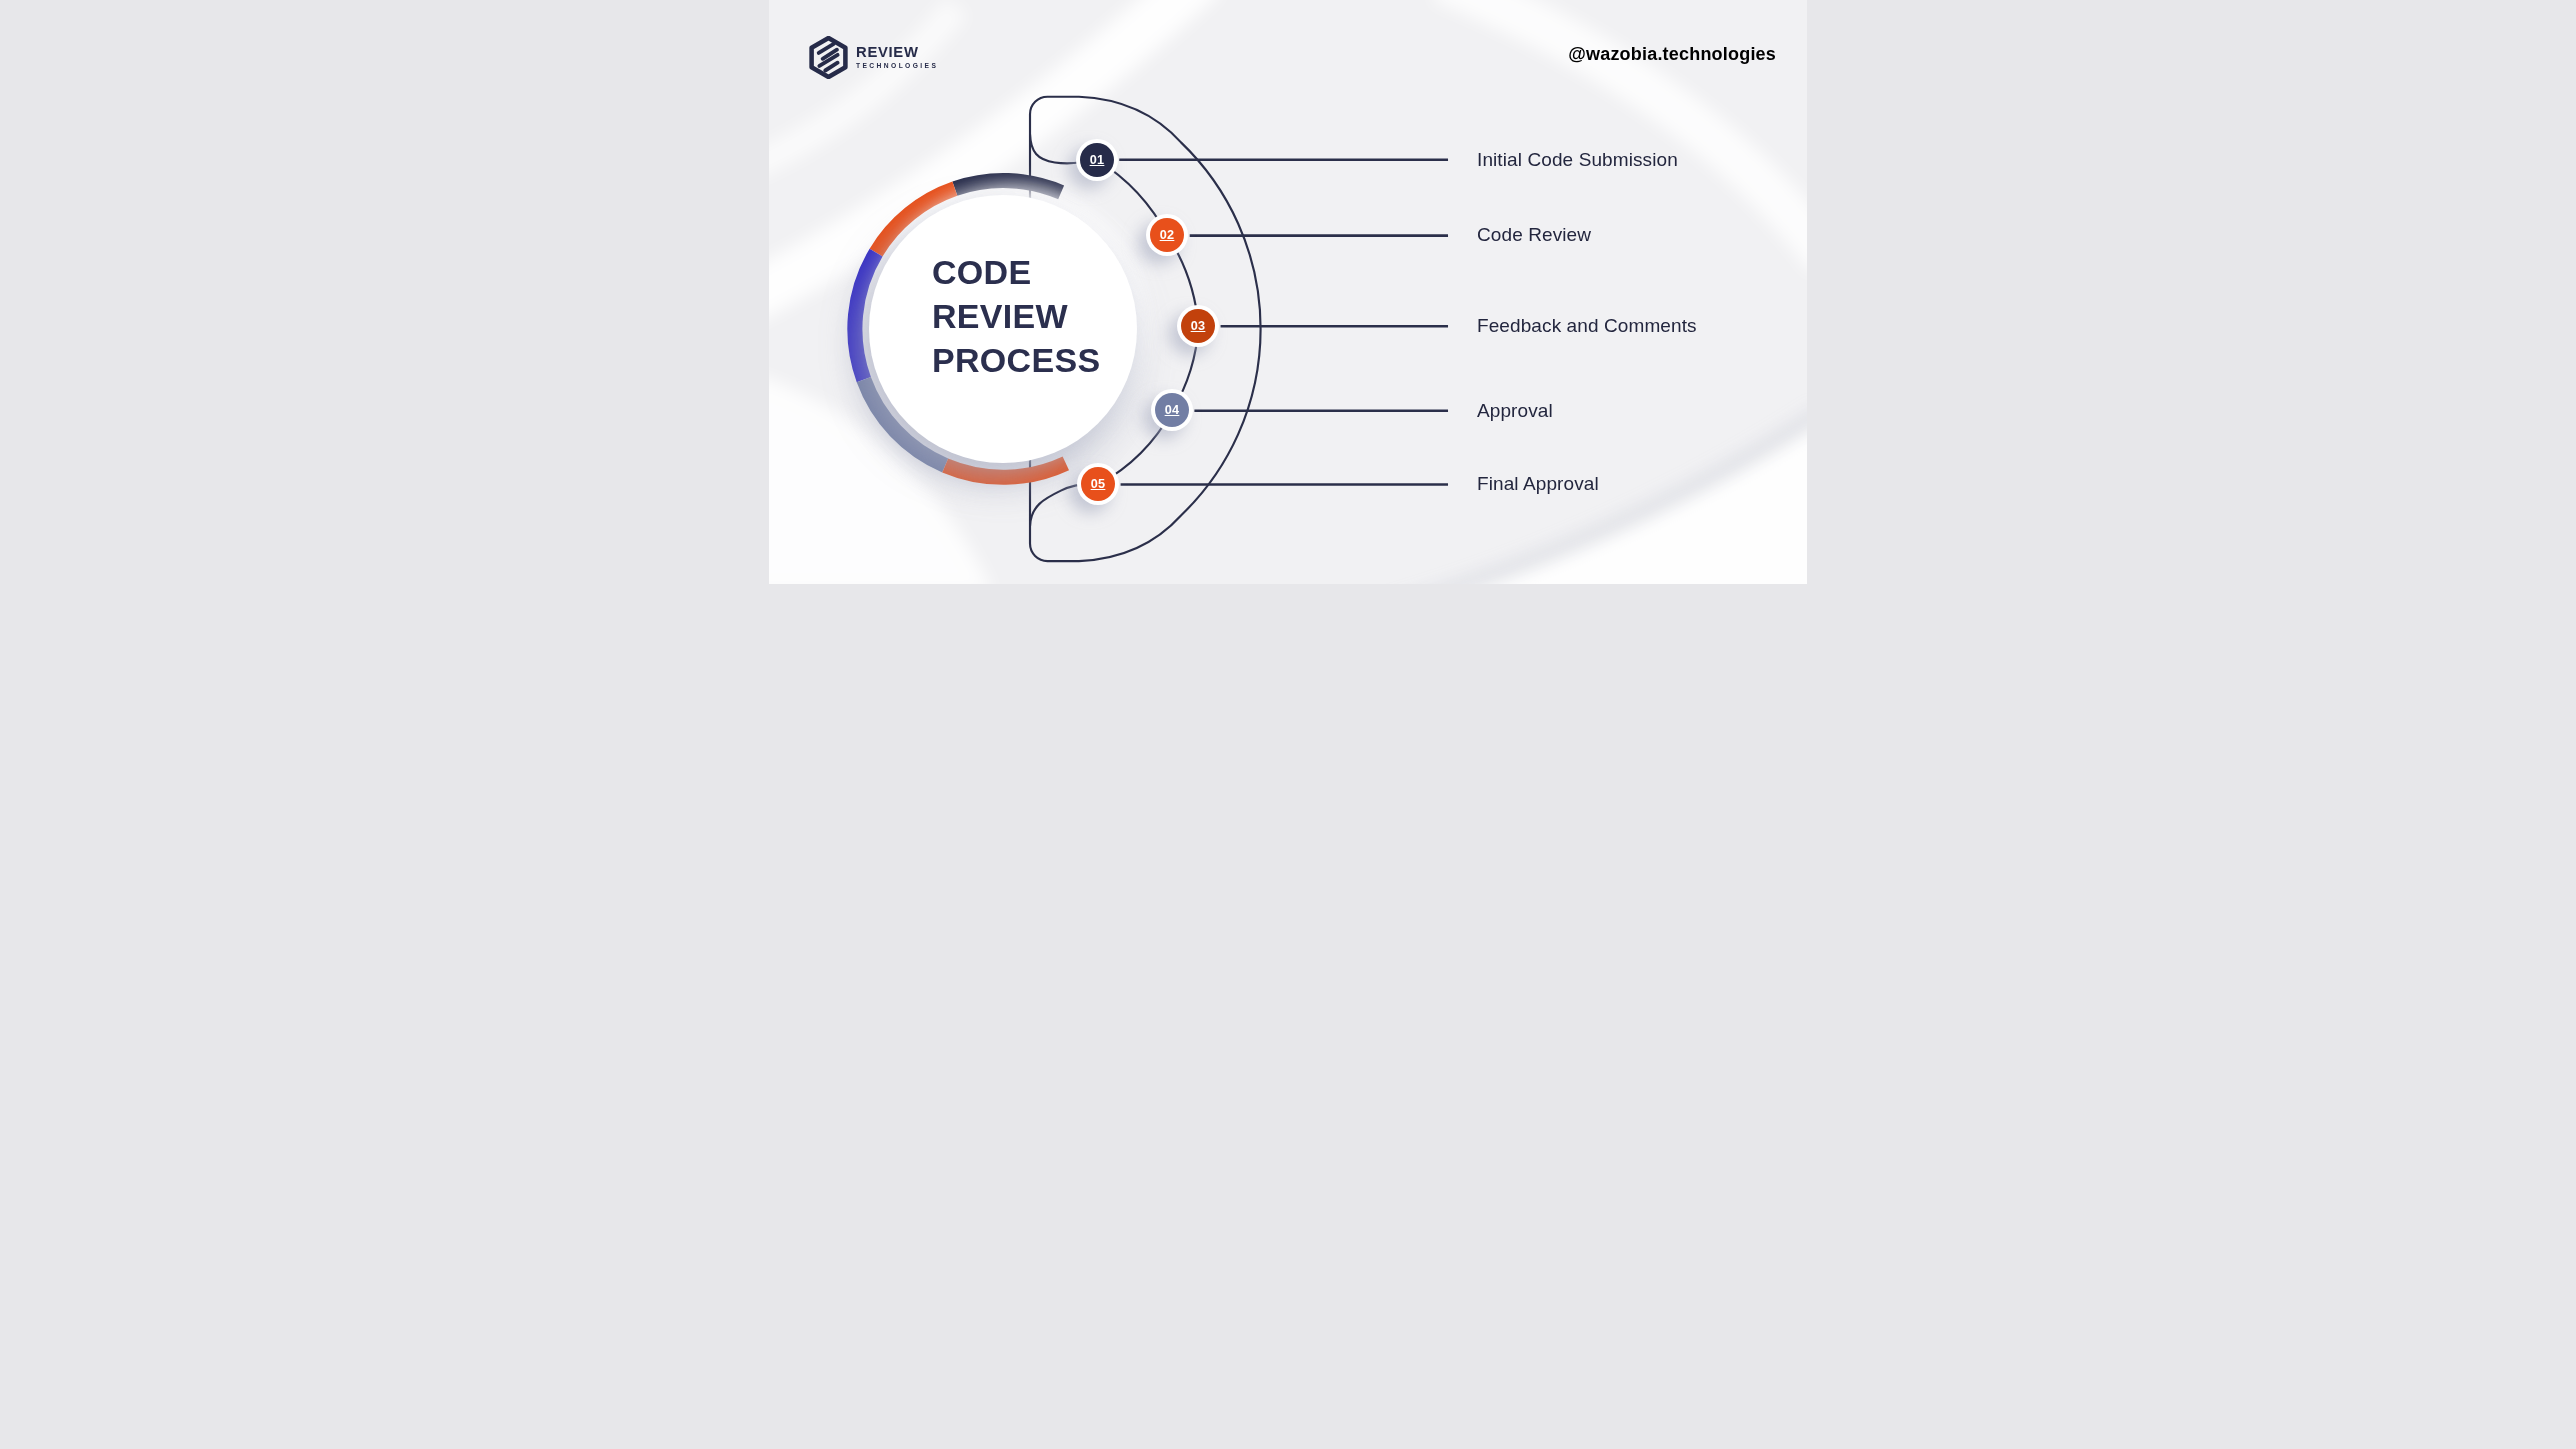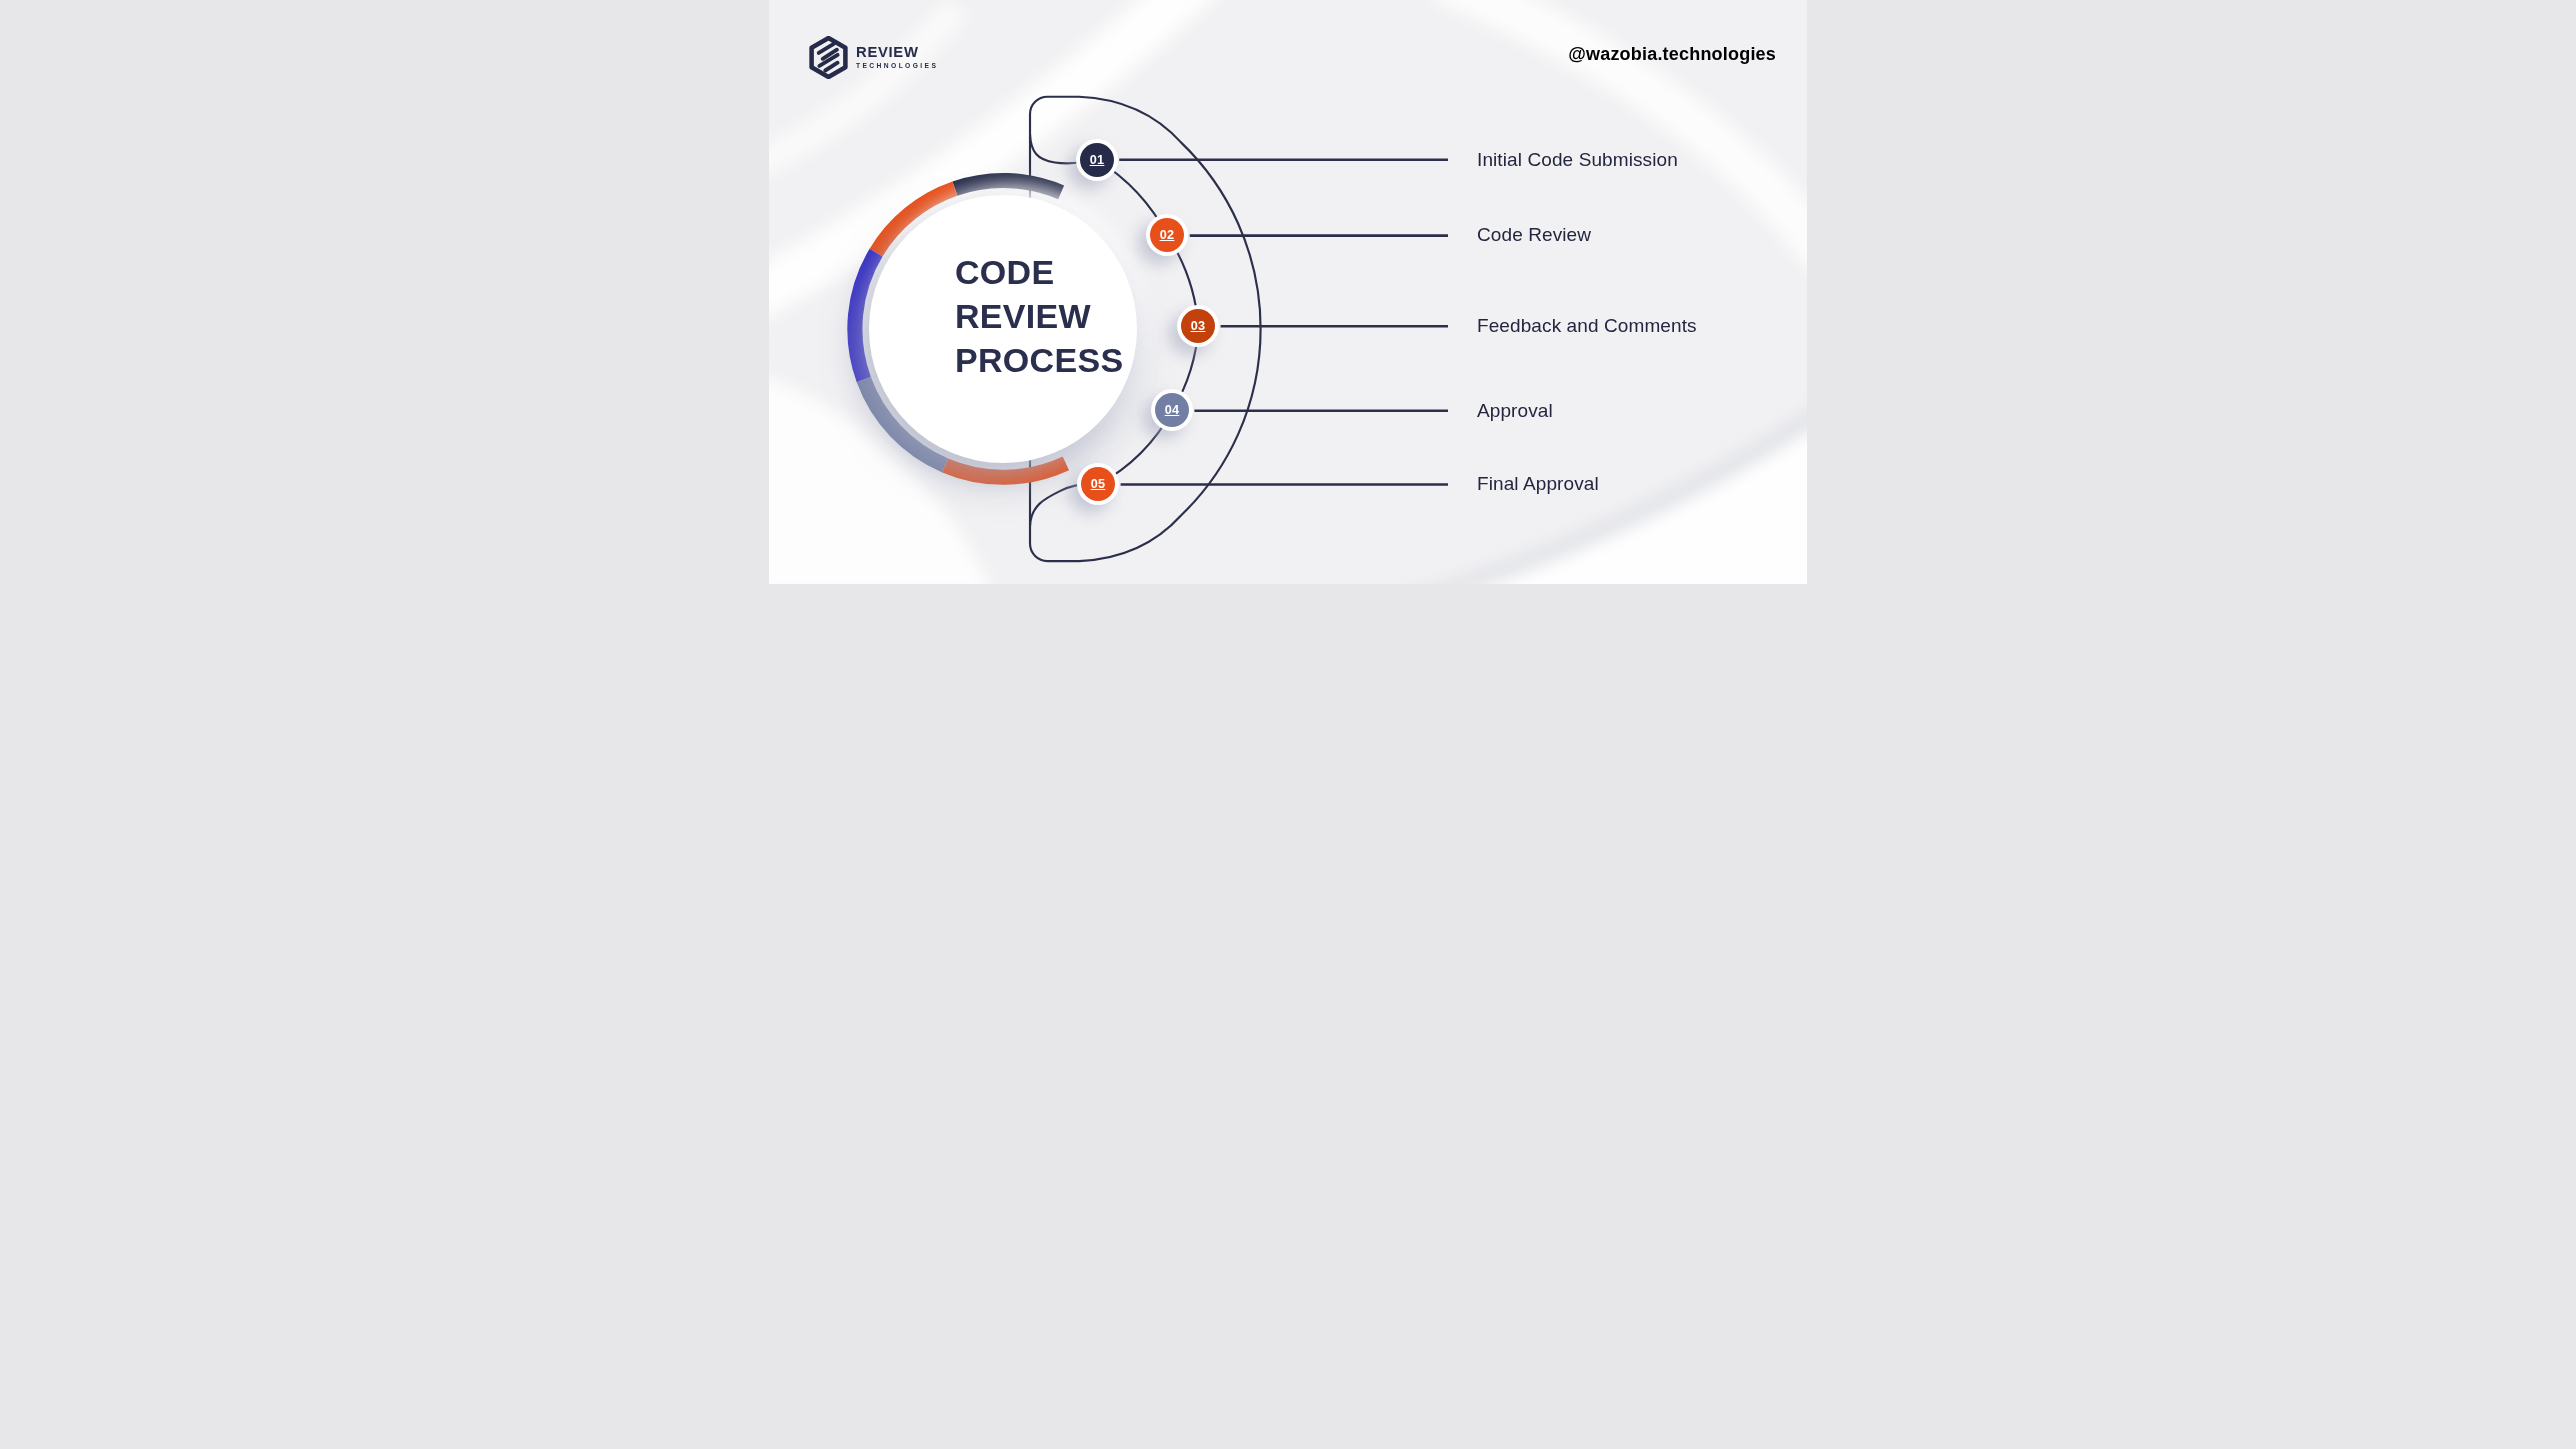--- a/index.html
+++ b/index.html
@@ -24,21 +24,21 @@
   .center-circle{
     left:100px;top:195px;width:268px;height:268px;border-radius:50%;
     background:#ffffff;
     box-shadow:-13.4px 14.8px 32px rgba(163,168,190,0.50), 0 20px 37px rgba(163,168,190,0.35), 9.4px -9.4px 20px rgba(255,255,255,0.9);
   }
   .title{
     left:163px;top:250px;width:201px;
     font-size:34px;line-height:44px;font-weight:800;letter-spacing:0.3px;
     color:var(--title);
   }
-  .title span{display:block;margin-left:23px;}
+  .title span{display:block;}
 
   
   .badge{
     width:42px;height:42px;border-radius:50%;background:#ffffff;
     box-shadow:-8px 8px 14.8px rgba(160,165,188,0.55);
     display:flex;align-items:center;justify-content:center;
   }
   .badge-inner{
     width:34px;height:34px;border-radius:50%;
     display:flex;align-items:center;justify-content:center;

